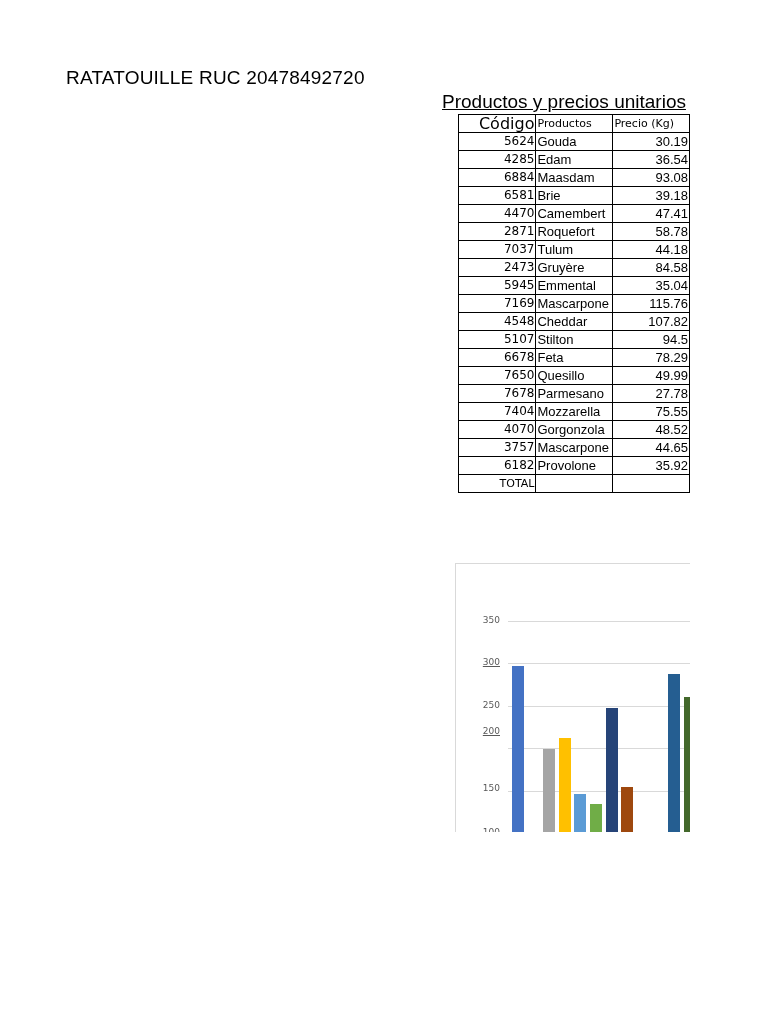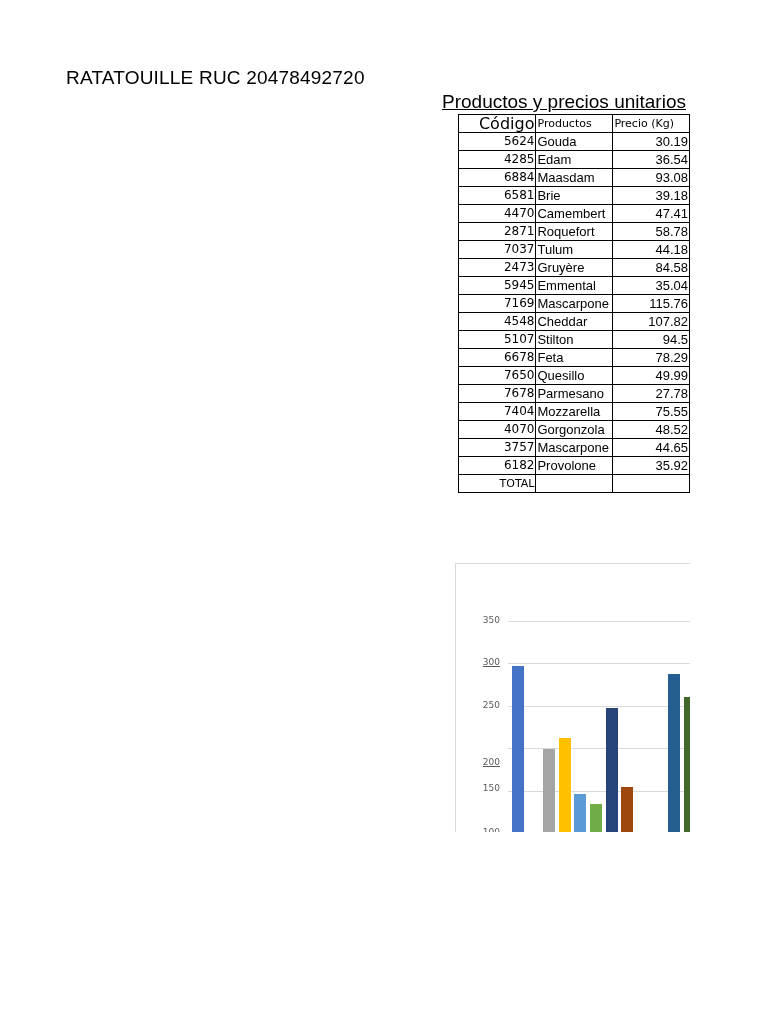--- a/index.html
+++ b/index.html
@@ -149,21 +149,21 @@
     <div class="plot" id="plot">
         <div class="gridline" style="top: 297px;"></div>
         <div class="ytick" style="top: 291px;">0</div>
         <div class="gridline" style="top: 254.571px;"></div>
         <div class="ytick" style="top: 248.571px;">90</div>
         <div class="gridline" style="top: 212.143px;"></div>
         <div class="ytick" style="top: 206.143px;">100</div>
         <div class="gridline" style="top: 169.714px;"></div>
         <div class="ytick" style="top: 162px;">150</div>
         <div class="gridline" style="top: 127.286px;"></div>
-        <div class="ytick" style="top: 136px; text-decoration: underline;">200</div>
+        <div class="ytick" style="top: 105px; text-decoration: underline;">200</div>
         <div class="gridline" style="top: 84.8571px;"></div>
         <div class="ytick" style="top: 78.8571px;">250</div>
         <div class="gridline" style="top: 42.4286px;"></div>
         <div class="ytick" style="top: 36.4286px; text-decoration: underline;">300</div>
         <div class="gridline" style="top: 0px;"></div>
         <div class="ytick" style="top: -6px;">350</div>
         <div class="bar" style="left: 4px; height: 252.026px; background: rgb(68, 114, 196);"></div>
         <div class="bar" style="left: 19.6px; height: 7.63714px; background: rgb(237, 125, 49);"></div>
         <div class="bar" style="left: 35.2px; height: 168.866px; background: rgb(165, 165, 165);"></div>
         <div class="bar" style="left: 50.8px; height: 179.897px; background: rgb(255, 192, 0);"></div>

